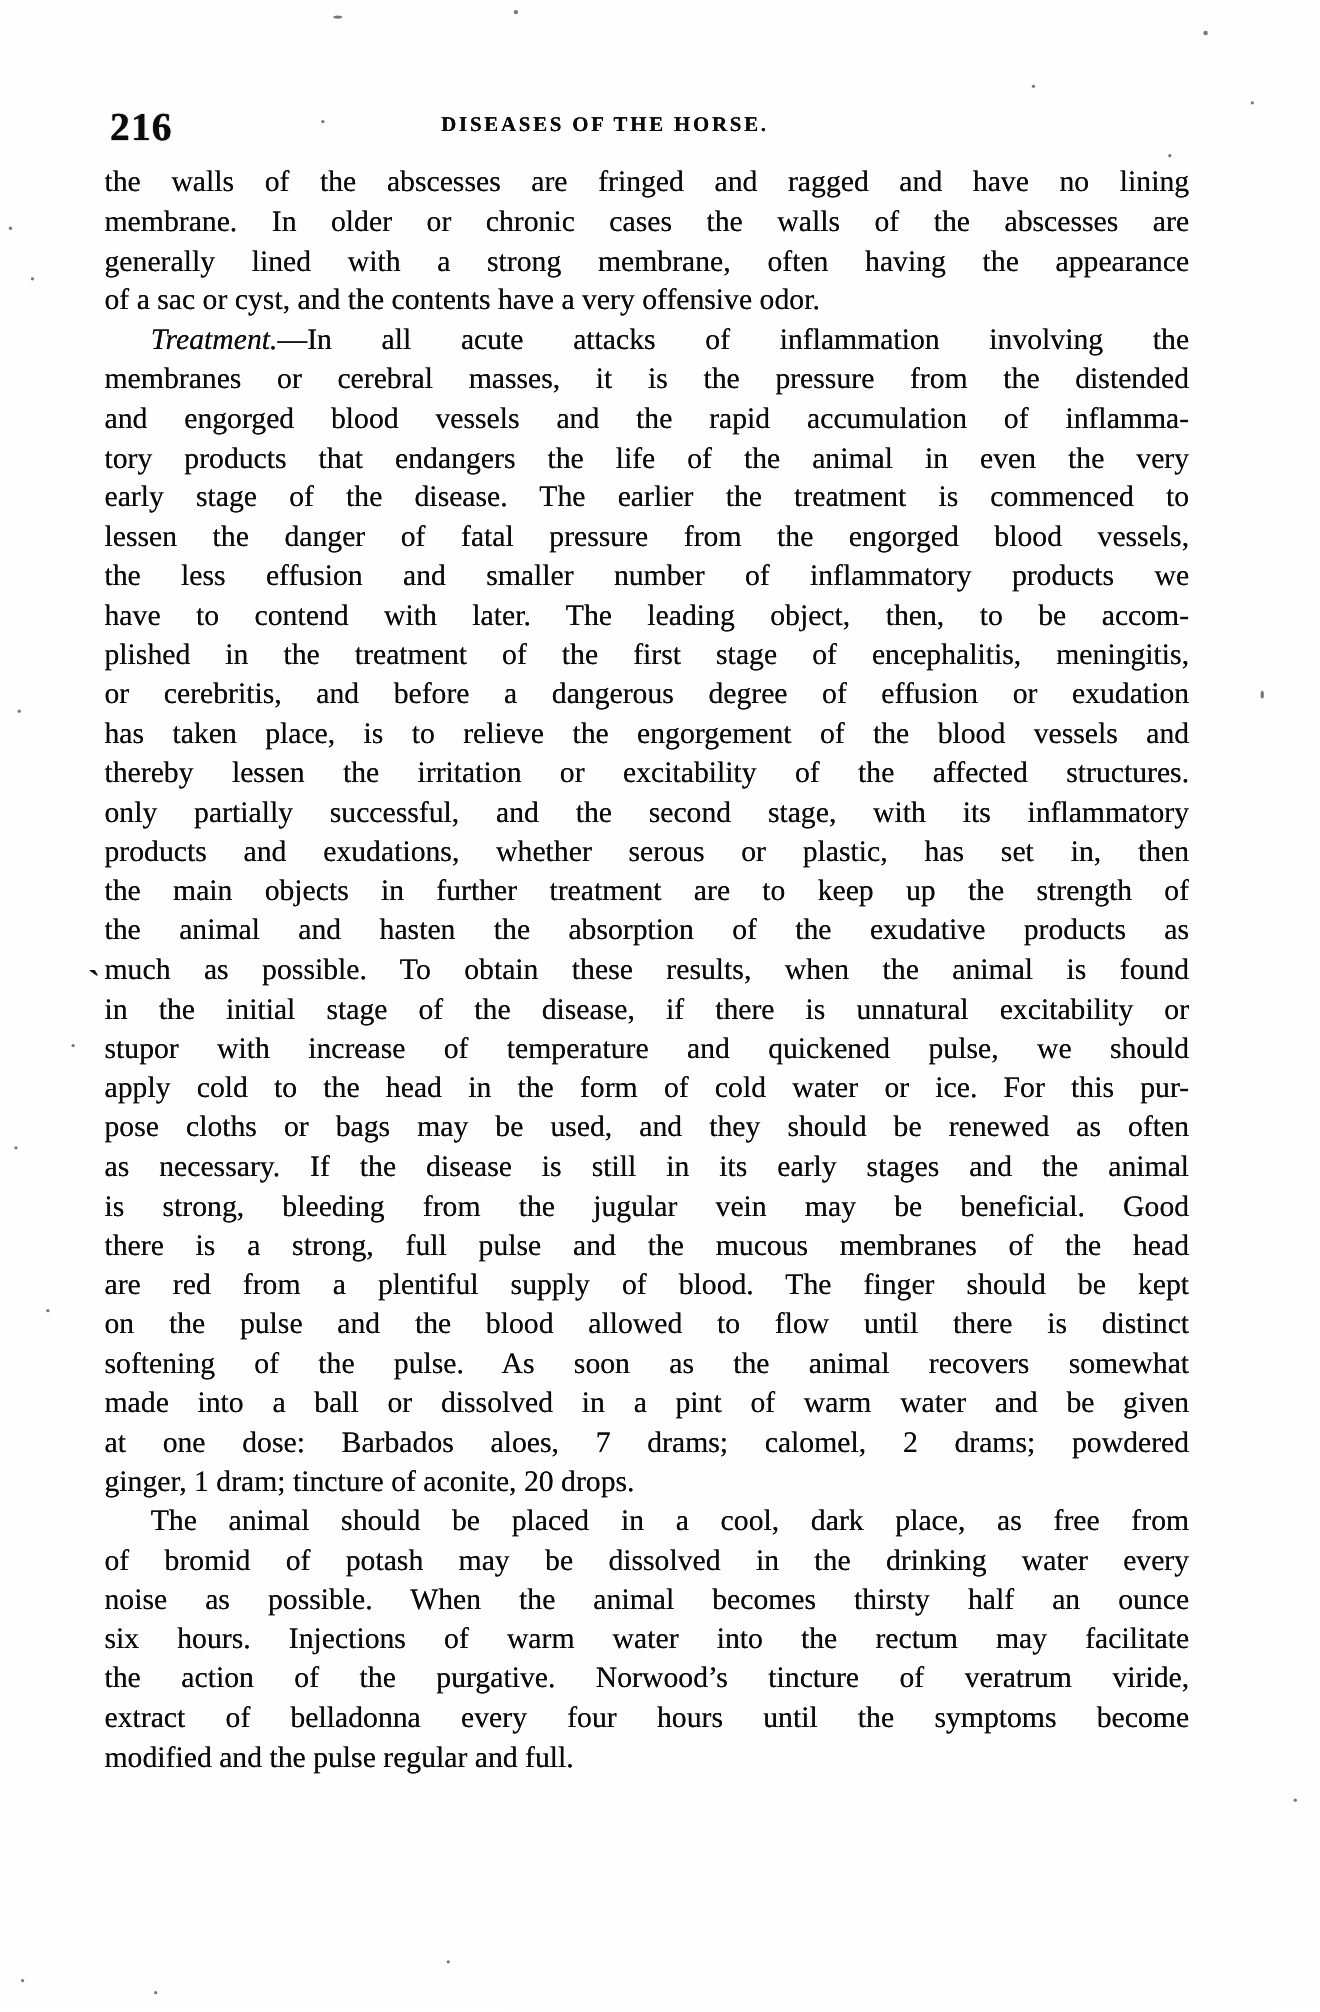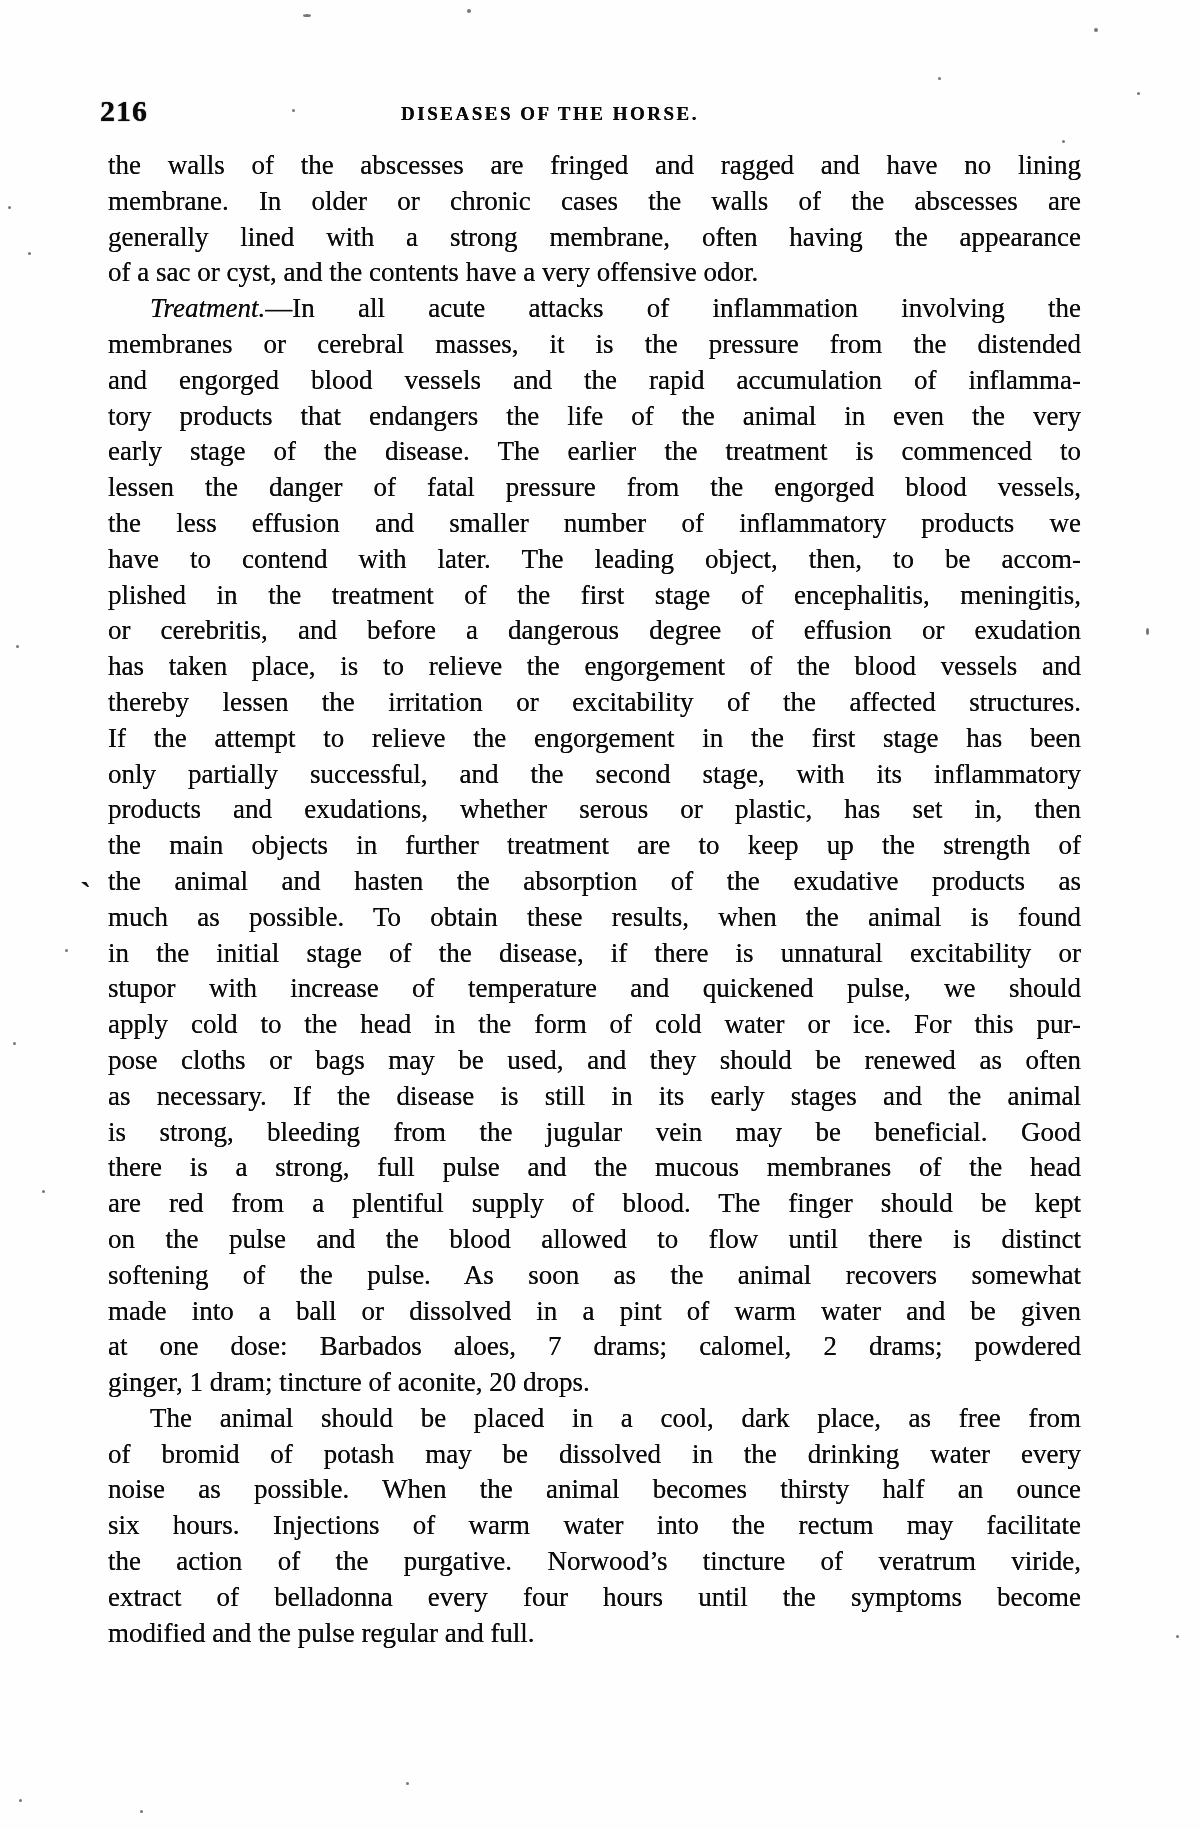--- a/index.html
+++ b/index.html
@@ -6,21 +6,21 @@
   .page{
     position:relative;
     width:1200px;height:1829px;
     background:#fefefe;
     overflow:hidden;
     font-family:"Liberation Serif", serif;
     color:#0b0b0b;
   }
   .page-number{
     position:absolute;left:100px;top:94px;
-    font-size:30px;font-weight:700;
+    font-size:36px;font-weight:700;
     letter-spacing:1px;
     text-shadow:0 0 1px #000;
   }
   .running-header{
     position:absolute;left:95px;top:103px;width:986px;
     text-align:center;
     text-decoration:underline;
   }
   .running-header span{
     display:inline-block;
@@ -32,21 +32,20 @@
   .text-body{
     position:absolute;left:95px;top:148px;width:986px;
     font-size:27px;
   }
   .line{
     height:35.8px;line-height:35.8px;
     overflow:hidden;
     text-align:justify;
     text-align-last:justify;
     text-shadow:0 0 .5px rgba(0,0,0,.85);
-    margin-left:13px;
   }
   .line.indent{padding-left:42px;}
   .line.last{text-align-last:left;}
   .line em{font-style:italic;}
   .margin-mark{
     position:absolute;
     font-size:34px;font-weight:700;
     color:#111;
   }
   .speck{
@@ -76,21 +75,20 @@
       <div class="line">and engorged blood vessels and the rapid accumulation of inflamma-</div>
       <div class="line">tory products that endangers the life of the animal in even the very</div>
       <div class="line">early stage of the disease.  The earlier the treatment is commenced to</div>
       <div class="line">lessen the danger of fatal pressure from the engorged blood vessels,</div>
       <div class="line">the less effusion and smaller number of inflammatory products we</div>
       <div class="line">have to contend with later.  The leading object, then, to be accom-</div>
       <div class="line">plished in the treatment of the first stage of encephalitis, meningitis,</div>
       <div class="line">or cerebritis, and before a dangerous degree of effusion or exudation</div>
       <div class="line">has taken place, is to relieve the engorgement of the blood vessels and</div>
       <div class="line">thereby lessen the irritation or excitability of the affected structures.</div>
-      <div class="line">If the attempt to relieve the engorgement in the first stage has been</div>
       <div class="line">only partially successful, and the second stage, with its inflammatory</div>
       <div class="line">products and exudations, whether serous or plastic, has set in, then</div>
       <div class="line">the main objects in further treatment are to keep up the strength of</div>
       <div class="line">the animal and hasten the absorption of the exudative products as</div>
       <div class="line">much as possible.  To obtain these results, when the animal is found</div>
       <div class="line">in the initial stage of the disease, if there is unnatural excitability or</div>
       <div class="line">stupor with increase of temperature and quickened pulse, we should</div>
       <div class="line">apply cold to the head in the form of cold water or ice.  For this pur-</div>
       <div class="line">pose cloths or bags may be used, and they should be renewed as often</div>
       <div class="line">as necessary.  If the disease is still in its early stages and the animal</div>

